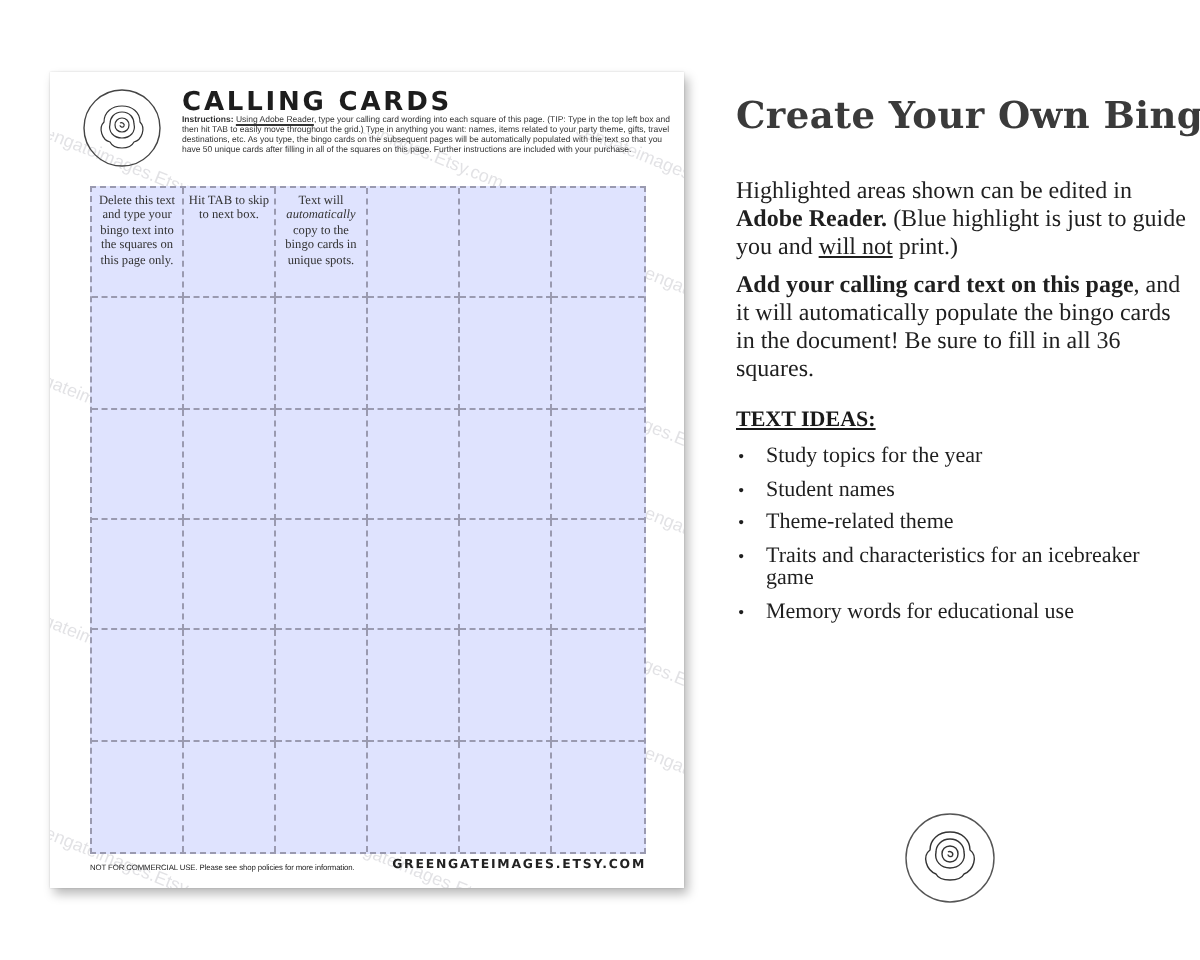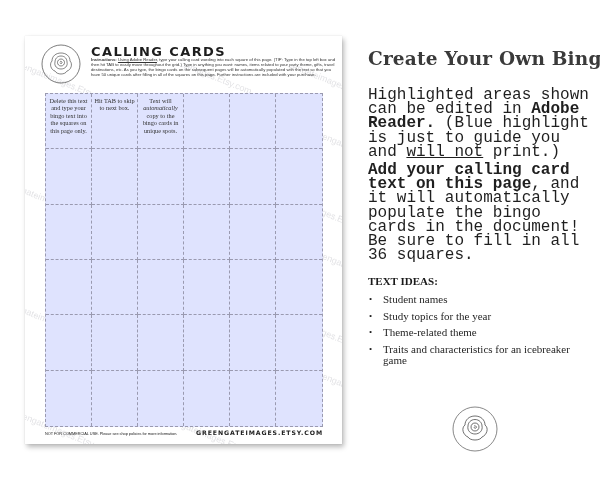--- a/index.html
+++ b/index.html
@@ -69,28 +69,28 @@
       letter-spacing: 0.9px; color: #222;
     }
 
     
     .right { position: absolute; left: 368px; top: 48px; width: 225px; }
     .title {
       font-family: "DejaVu Serif", serif; font-weight: bold; font-size: 18.5px;
       letter-spacing: 0.2px; color: #3a3a3a; white-space: nowrap;
     }
     .para {
-      font-family: Liberation Mono, monospace; font-size: 16px; line-height: 14.2px;
+      font-family: Liberation Serif, serif; font-size: 12px; line-height: 14.2px;
       color: #1f1f1f; margin-top: 19px;
     }
     .para b { font-weight: bold; }
     .para u { text-decoration: underline; }
     .para.p2 { margin-top: 4px; }
     .para.p3 { margin-top: 12px; }
-    .heading { font-family: "Liberation Serif", serif; font-weight: bold; font-size: 11px; margin-top: 13px; }
+    .heading { font-family: "Liberation Serif", serif; font-weight: bold; font-size: 11px; margin-top: 13px; text-decoration: underline; }
     .ideas { list-style: none; margin-top: 7px; }
     .ideas li {
       position: relative; padding-left: 15px;
       font-family: "Liberation Serif", serif; font-size: 11px; line-height: 11.5px;
       margin-bottom: 5px; color: #1f1f1f;
     }
     .ideas li::before {
       content: "\2022"; position: absolute; left: 1px; top: 0; font-size: 9px;
     }
     .para.p4 { margin-top: 8px; }
@@ -187,24 +187,25 @@
   <div class="title">Create Your Own Bingo</div>
 
   <p class="para"><span>Highlighted areas shown can be edited in </span><b>Adobe Reader.</b><span> (Blue highlight is just to guide you and </span><u>will not</u><span> print.)</span></p>
 
   <p class="para p2"><b>Add your calling card text on this page</b><span>, and it will automatically populate the bingo cards in the document! Be sure to fill in all 36 squares.</span></p>
 
 
   <div class="heading">TEXT IDEAS:</div>
 
   <ul class="ideas">
+    <li>Study topics for the year</li>
     <li>Student names</li>
-    <li>Study topics for the year</li>
     <li>Theme-related theme</li>
     <li>Traits and characteristics for an icebreaker game</li>
+    <li>Memory words for educational use</li>
   </ul>
 
 </div>
 
 <svg class="bottom-logo" viewBox="0 0 50 50">
   <circle cx="25" cy="25" r="22" fill="none" stroke="#555" stroke-width="0.7"></circle>
   <g fill="none" stroke="#333" stroke-width="0.7">
     <path d="M25 12 C31 12 35 16 35 21 C39 24 37 31 32 33 C30 37 20 37 18 33 C13 31 11 24 15 21 C15 16 19 12 25 12 Z"></path>
     <path d="M25 15.5 C29.5 15.5 32 19 32 22 C33 26.5 29.5 30 25 30 C20.5 30 17 26.5 18 22 C18 19 20.5 15.5 25 15.5 Z"></path>
     <path d="M25 19 C27.5 19 29 20.8 29 23 C29 25.3 27.3 27 25 27 C22.7 27 21 25.3 21 23 C21 20.8 22.5 19 25 19 Z"></path>

